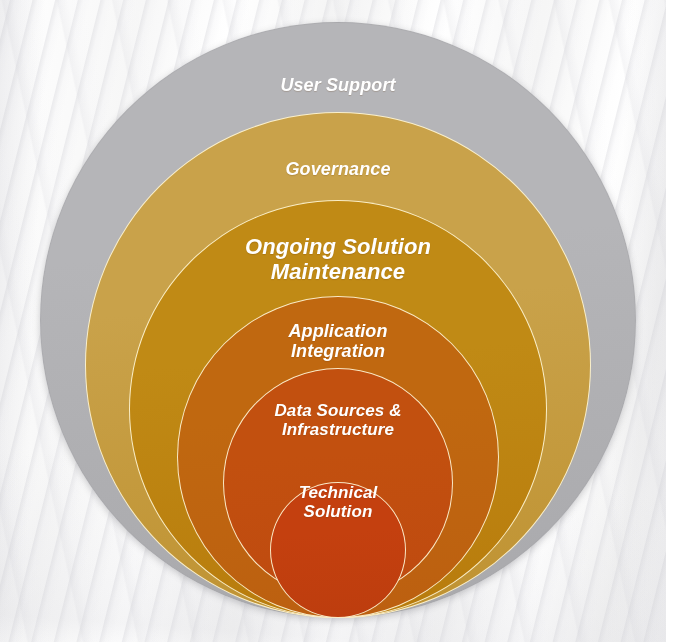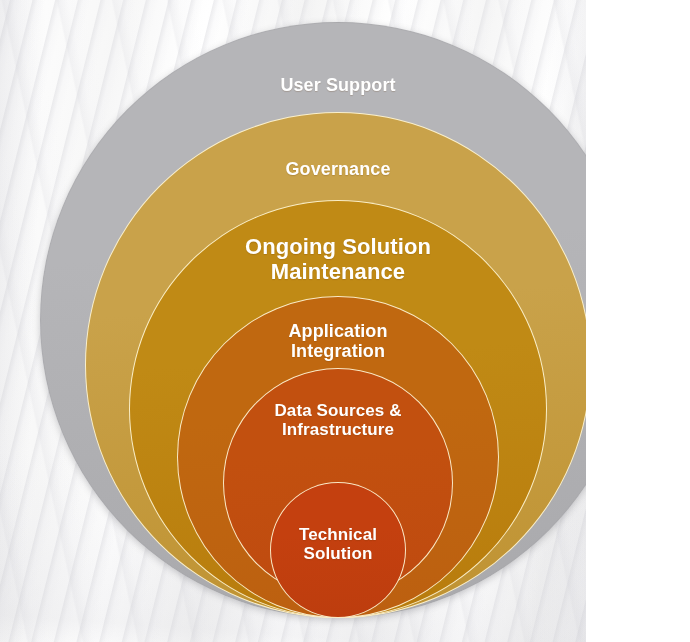--- a/index.html
+++ b/index.html
@@ -9,24 +9,25 @@
   body {
     width: 690px;
     height: 642px;
     overflow: hidden;
     font-family: "Liberation Sans", sans-serif;
     background: #ffffff;
   }
 
   #stage {
     position: relative;
-    width: 586px;
+    width: 666px;
     height: 642px;
     overflow: hidden;
     background: #4d7c0f;
+    font-style: italic;
   }
 
   
   .bg-layer {
     position: absolute;
     inset: 0;
     pointer-events: none;
   }
   .bg-base {
     background:
@@ -128,18 +129,18 @@
       </div>
       <div class="ring" style="width: 322px; height: 322px; left: 177px; top: 296px; z-index: 13; background: linear-gradient(176deg, rgb(192, 104, 16) 0%, rgb(192, 104, 16) 38%, rgb(188, 95, 16) 100%);">
         <div class="ring-label" style="font-size: 18px; margin-top: 24px; max-width: 277px;">Application
 Integration</div>
       </div>
       <div class="ring" style="width: 230px; height: 230px; left: 223px; top: 368px; z-index: 14; background: linear-gradient(176deg, rgb(194, 80, 15) 0%, rgb(194, 80, 15) 38%, rgb(191, 74, 16) 100%);">
         <div class="ring-label" style="font-size: 17px; margin-top: 32px; max-width: 198px;">Data Sources &amp;
 Infrastructure</div>
       </div>
       <div class="ring" style="width: 136px; height: 136px; left: 270px; top: 482px; z-index: 15; background: linear-gradient(176deg, rgb(196, 64, 15) 0%, rgb(196, 64, 15) 38%, rgb(189, 61, 14) 100%);">
-        <div class="ring-label" style="font-size: 17px; margin-top: 42px; max-width: 117px;">Technical
+        <div class="ring-label" style="font-size: 17px; max-width: 117px;">Technical
 Solution</div>
       </div>
     </div>
 
 </div>
 
 </body></html>

